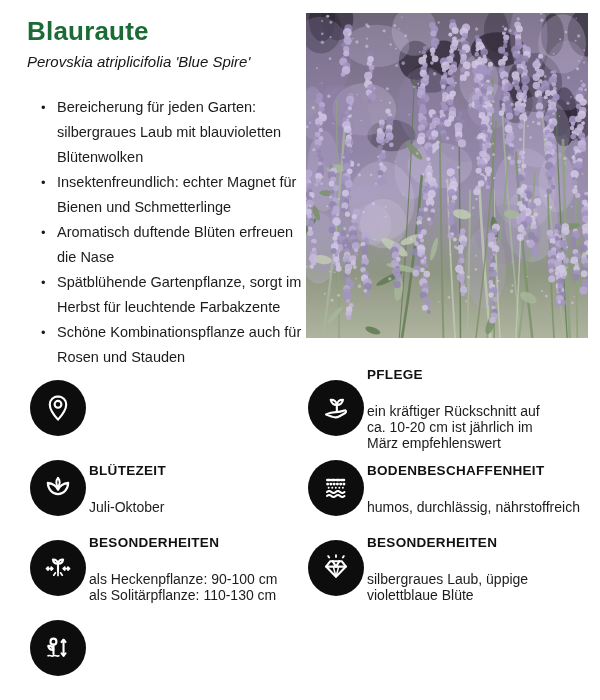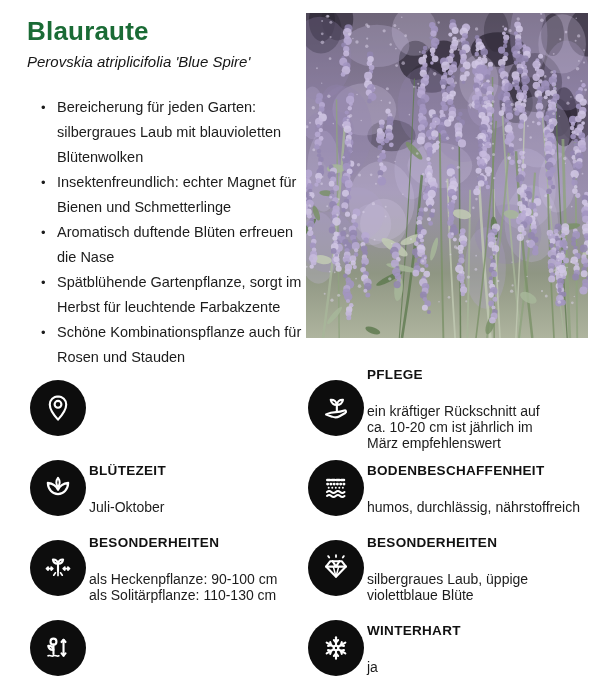--- a/index.html
+++ b/index.html
@@ -1389,35 +1389,15 @@
           <path d="M8.8 13.3c-1.9.1-3.4-1-3.7-2.9 1.9-.2 3.5 1 3.7 2.9z"></path>
           <path d="M5 17.5c1.2-.8 2.5.8 3.8 0s2.5.8 3.8 0" stroke-width="1.2"></path>
           <path d="M15.9 6.2v11.2"></path>
           <path d="M14.5 7.8l1.4-1.6 1.4 1.6M14.5 15.8l1.4 1.6 1.4-1.6"></path>
         </svg>
       </div>
       <div class="atext">
       </div>
     </div>
 
-    <div class="cell">
-      <div class="badge" style="background: rgb(13, 13, 13);">
-        <svg width="34" height="34" viewBox="0 0 24 24" class="icon-stroke" stroke-width="1.3">
-          <g id="sf-spoke">
-            <line x1="12" y1="10.2" x2="12" y2="4.4"></line>
-            <path d="M10.5 6.4L12 8.1l1.5-1.7"></path>
-          </g>
-          <use href="#sf-spoke" transform="rotate(60 12 12)"></use>
-          <use href="#sf-spoke" transform="rotate(120 12 12)"></use>
-          <use href="#sf-spoke" transform="rotate(180 12 12)"></use>
-          <use href="#sf-spoke" transform="rotate(240 12 12)"></use>
-          <use href="#sf-spoke" transform="rotate(300 12 12)"></use>
-          <circle cx="12" cy="12" r="1.6"></circle>
-        </svg>
-      </div>
-      <div class="atext">
-        <div class="alabel">WINTERHART</div>
-        <div class="avalue">ja</div>
-      </div>
-    </div>
 
   </div>
 </div>
 
 </body></html>

